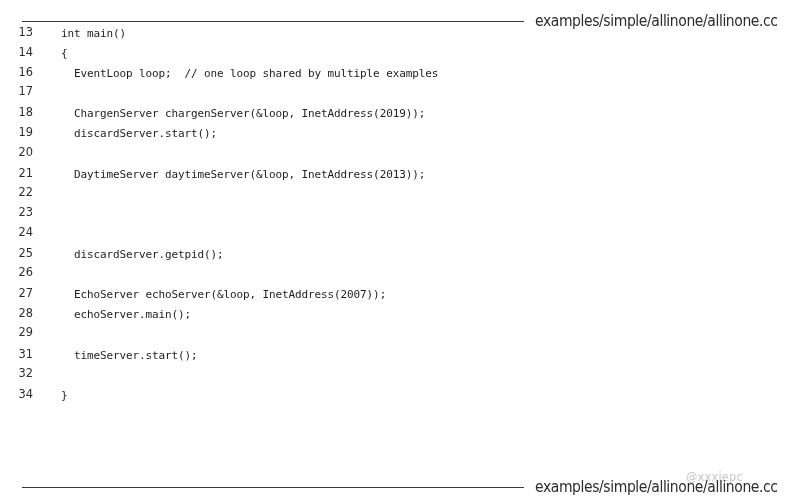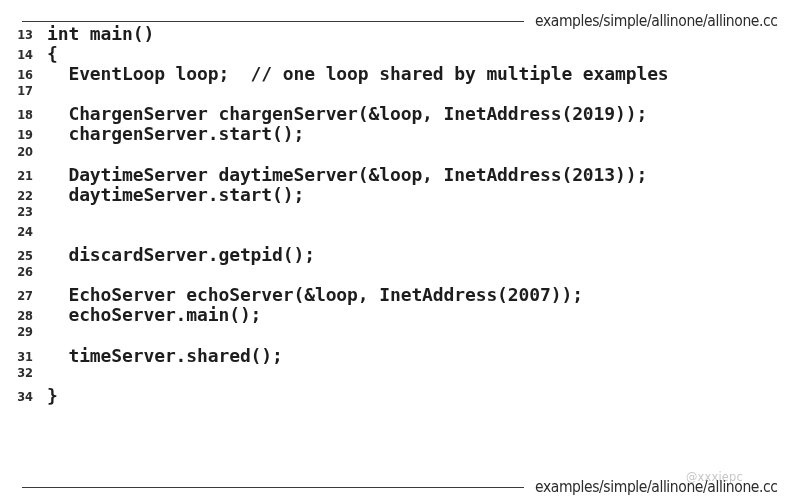--- a/index.html
+++ b/index.html
@@ -72,21 +72,20 @@
     transform: scaleX(0.95);
     transform-origin: left center;
   }
 
   
   .code-block {
     position: absolute;
     left: 0;
     top: 24px;
     width: 808px;
-    font-weight: bold;
   }
   .code-line {
     height: 20.1px;
     display: flex;
     align-items: baseline;
     white-space: pre;
   }
   .lineno {
     width: 33px;
     min-width: 33px;
@@ -94,23 +93,23 @@
     padding-right: 0px;
     font-family: "DejaVu Sans", sans-serif;
     font-size: 12.4px;
     color: #2e2e2e;
     transform: scaleX(0.92);
     transform-origin: right center;
     position: relative;
     top: -1px;
   }
   .code-text {
-    margin-left: 14px;
+    margin-left: 28px;
     font-family: "DejaVu Sans Mono", monospace;
-    font-size: 18px;
+    font-size: 11px;
     line-height: 20.1px;
     color: #1d1d1d;
     letter-spacing: -0.12px;
     white-space: pre;
   }
 </style>
 </head>
 <body>
 
 <div class="listing">
@@ -137,33 +136,32 @@
     <div class="code-line">
       <span class="lineno">17</span>
       <span class="code-text"></span>
     </div>
     <div class="code-line">
       <span class="lineno">18</span>
       <span class="code-text">  ChargenServer chargenServer(&amp;loop, InetAddress(2019));</span>
     </div>
     <div class="code-line">
       <span class="lineno">19</span>
-      <span class="code-text">  chargenServer.start();</span>
+      <span class="code-text">  discardServer.start();</span>
     </div>
     <div class="code-line">
       <span class="lineno">20</span>
       <span class="code-text"></span>
     </div>
     <div class="code-line">
       <span class="lineno">21</span>
       <span class="code-text">  DaytimeServer daytimeServer(&amp;loop, InetAddress(2013));</span>
     </div>
     <div class="code-line">
       <span class="lineno">22</span>
-      <span class="code-text">  daytimeServer.start();</span>
     </div>
     <div class="code-line">
       <span class="lineno">23</span>
       <span class="code-text"></span>
     </div>
     <div class="code-line">
       <span class="lineno">24</span>
     </div>
     <div class="code-line">
       <span class="lineno">25</span>
@@ -180,21 +178,21 @@
     <div class="code-line">
       <span class="lineno">28</span>
       <span class="code-text">  echoServer.main();</span>
     </div>
     <div class="code-line">
       <span class="lineno">29</span>
       <span class="code-text"></span>
     </div>
     <div class="code-line">
       <span class="lineno">31</span>
-      <span class="code-text">  timeServer.shared();</span>
+      <span class="code-text">  timeServer.start();</span>
     </div>
     <div class="code-line">
       <span class="lineno">32</span>
       <span class="code-text"></span>
     </div>
     <div class="code-line">
       <span class="lineno">34</span>
       <span class="code-text">}</span>
     </div>
 

